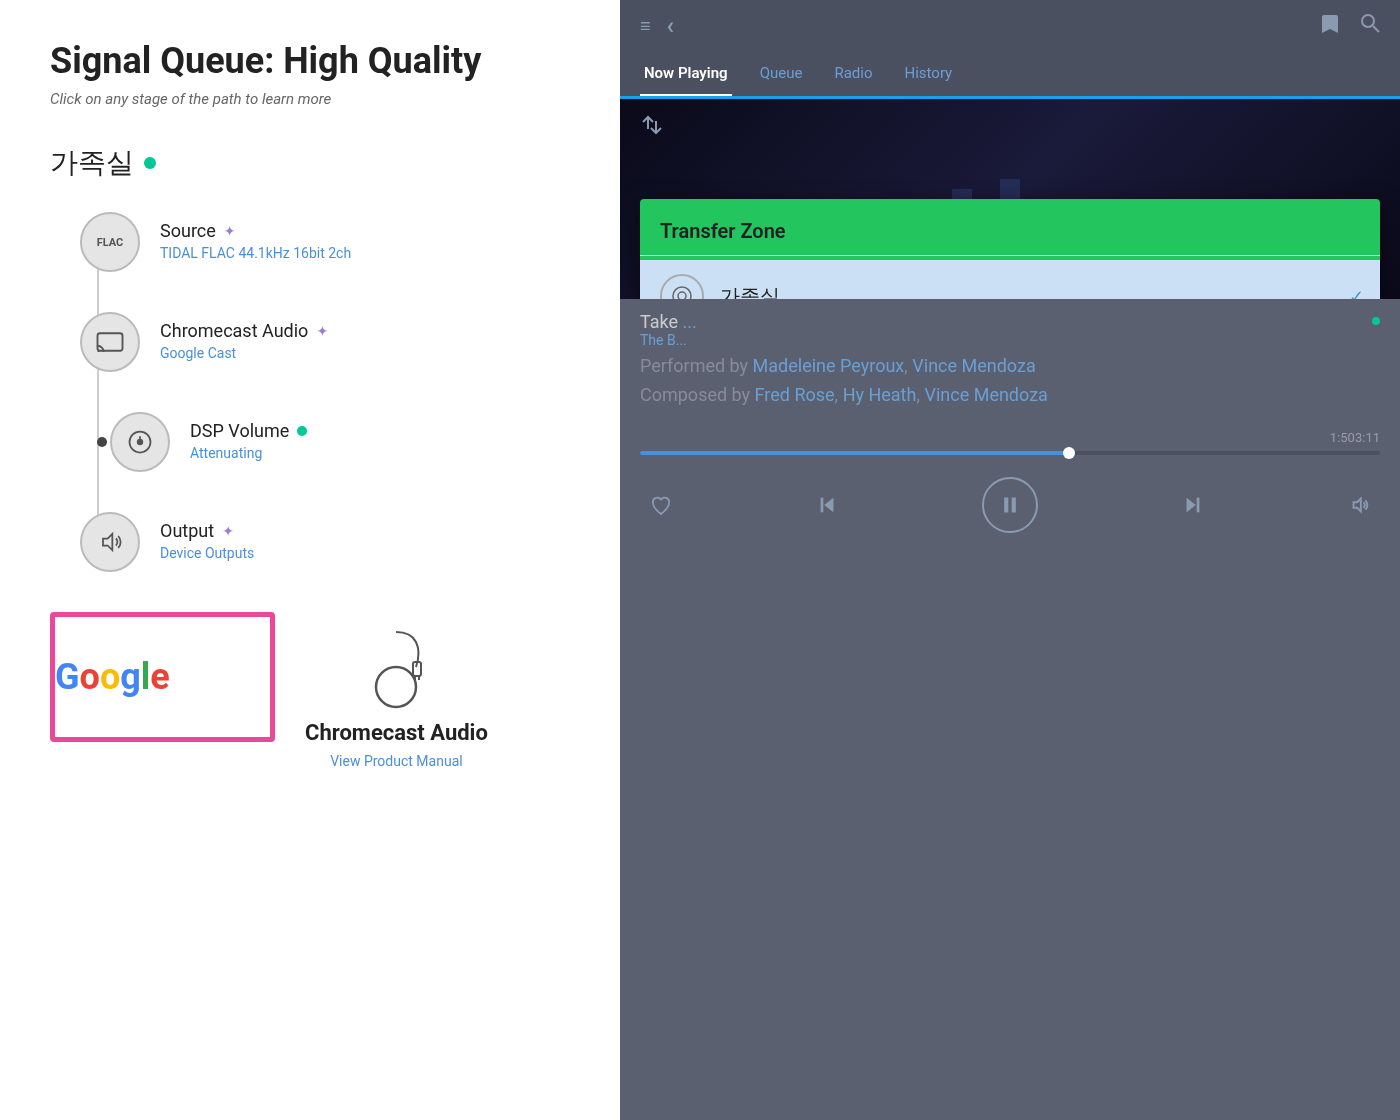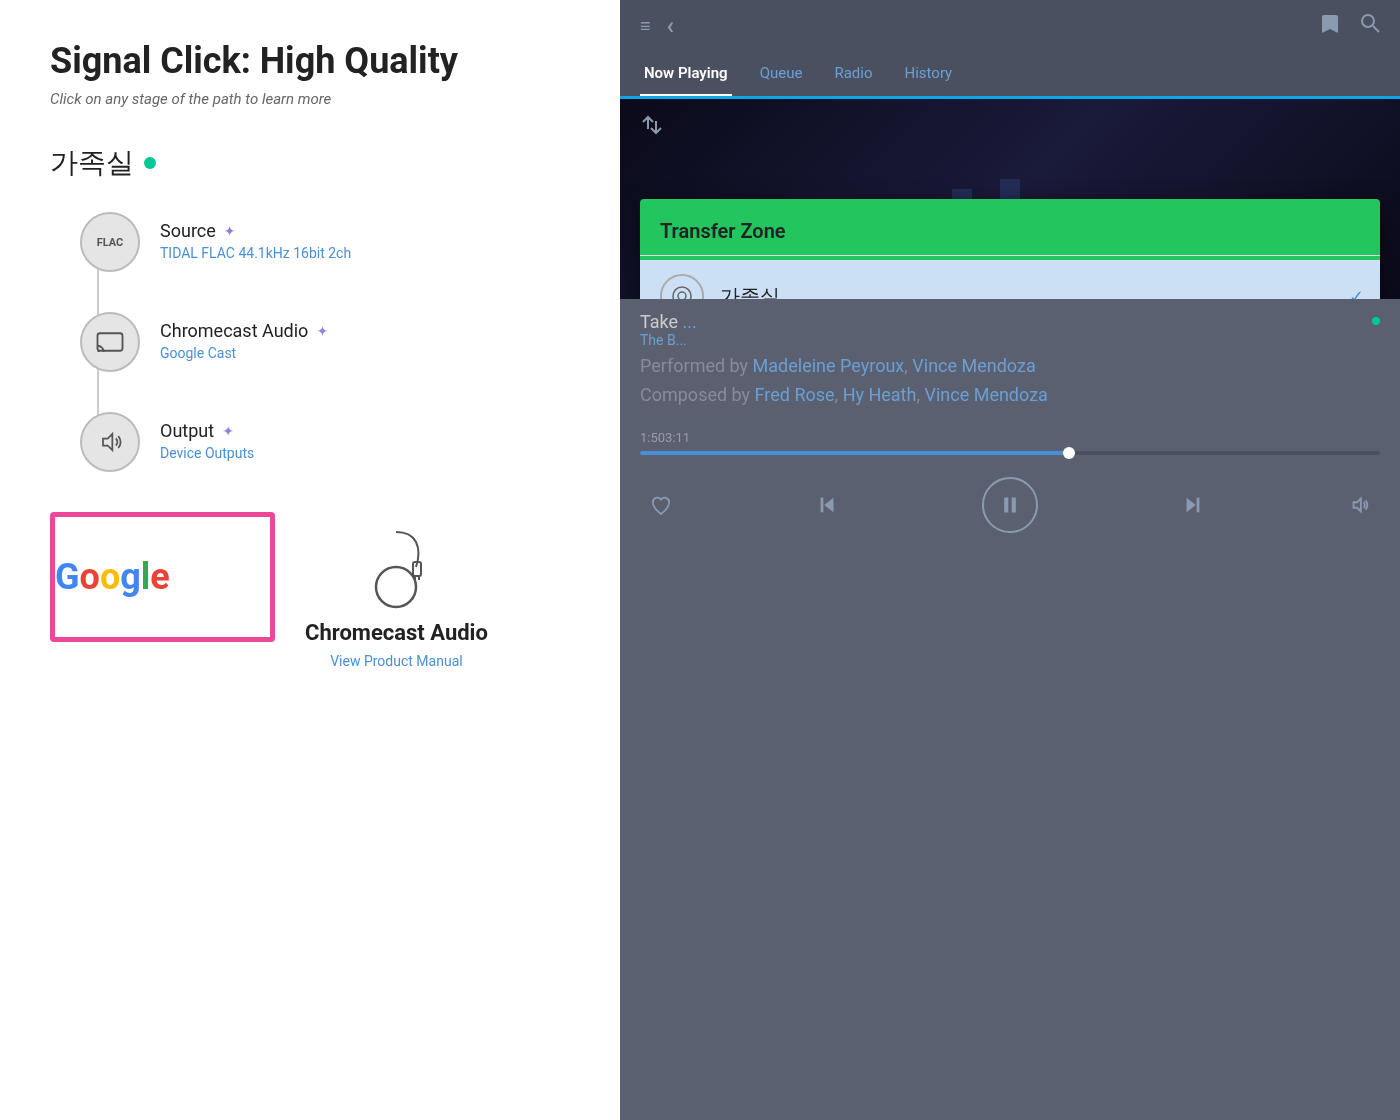--- a/index.html
+++ b/index.html
@@ -341,21 +341,21 @@
       line-height: 1.6;
     }
 
     
     .progress-section {
       padding: 8px 20px;
       background: #5a6070;
     }
     .progress-times {
       display: flex;
-      justify-content: flex-start;
+      justify-content: flex-end;
       font-size: 13px;
       color: #9a9aaa;
       margin-bottom: 6px;
     }
     .progress-bar-bg {
       height: 4px;
       background: #4a5060;
       border-radius: 2px;
       position: relative;
     }
@@ -409,21 +409,21 @@
       border-radius: 50%;
       background: #00c896;
       display: inline-block;
     }
   </style>
 </head>
 <body>
 
 <div class="left-panel">
   <h1 class="signal-path-title">
-    <span>Signal Click:</span>
+    <span>Signal Queue:</span>
     <span style="font-weight:700">High Quality</span>
   </h1>
   <p class="signal-path-subtitle">Click on any stage of the path to learn more</p>
 
   <div class="zone-label">
     <span>가족실</span>
     <span class="zone-dot"></span>
   </div>
 
   <div class="signal-chain">
@@ -449,20 +449,37 @@
       </div>
       <div class="chain-info">
         <div class="chain-label">
           <span>Chromecast Audio</span>
           <span class="diamond">✦</span>
         </div>
         <div class="chain-sub">Google Cast</div>
       </div>
     </div>
 
+    <div class="chain-item" style="position:relative">
+      <div class="chain-dot-mid"></div>
+      <div class="chain-icon" style="margin-left:30px">
+        <svg width="28" height="28" viewBox="0 0 24 24" fill="none" stroke="#555" stroke-width="1.5">
+          <circle cx="12" cy="12" r="9"></circle>
+          <line x1="12" y1="7" x2="12" y2="12"></line>
+          <circle cx="12" cy="12" r="2" fill="#555"></circle>
+        </svg>
+      </div>
+      <div class="chain-info">
+        <div class="chain-label">
+          <span>DSP Volume</span>
+          <span class="zone-dot" style="width:10px;height:10px"></span>
+        </div>
+        <div class="chain-sub">Attenuating</div>
+      </div>
+    </div>
 
     <div class="chain-item">
       <div class="chain-icon">
         <svg width="28" height="28" viewBox="0 0 24 24" fill="none" stroke="#555" stroke-width="1.5">
           <polygon points="6,9 10,9 14,5 14,19 10,15 6,15"></polygon>
           <path d="M17 9a4 4 0 0 1 0 6"></path>
           <path d="M19 7a7 7 0 0 1 0 10"></path>
         </svg>
       </div>
       <div class="chain-info">

